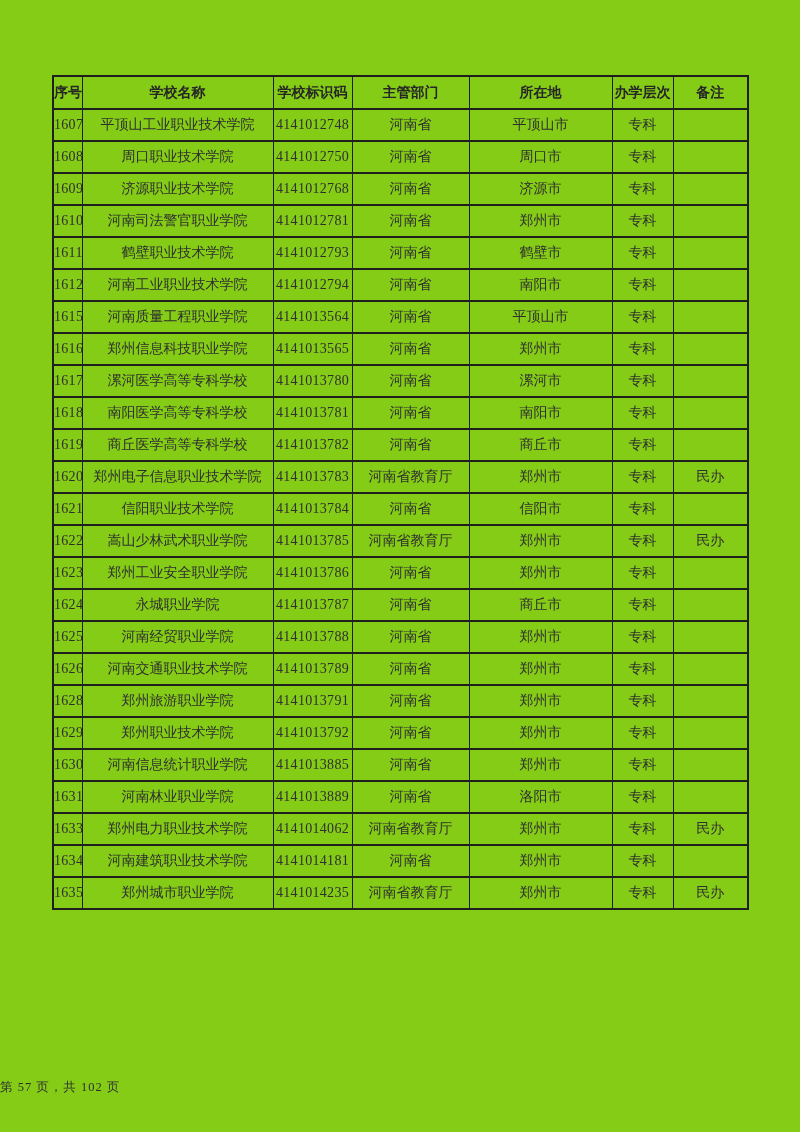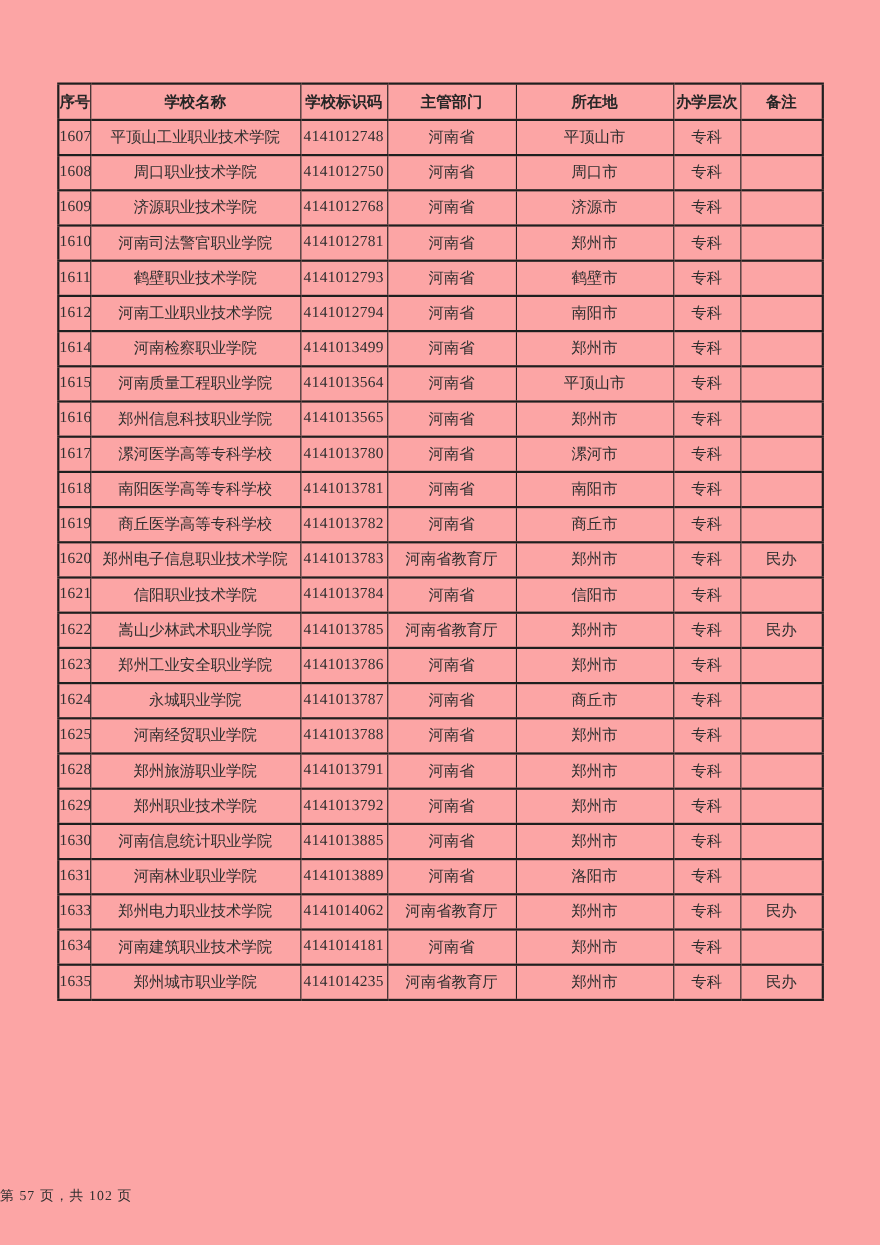--- a/index.html
+++ b/index.html
@@ -4,21 +4,21 @@
 <style>
   html, body {
     margin: 0;
     padding: 0;
     background: #ffffff;
   }
   .page {
     position: relative;
     width: 800px;
     height: 1132px;
-    background: #fca5a5;
+    background: #84cc16;
     overflow: hidden;
     font-family: "Liberation Serif", serif;
     color: #2f2f2f;
   }
   table.schools {
     position: absolute;
     left: 52px;
     top: 75px;
     width: 695px;
     border-collapse: collapse;
@@ -136,29 +136,20 @@
         <tr>
           <td class="col0">1612</td>
           <td class="col1">河南工业职业技术学院</td>
           <td class="col2">4141012794</td>
           <td class="col3">河南省</td>
           <td class="col4">南阳市</td>
           <td class="col5">专科</td>
           <td class="col6"></td>
         </tr>
         <tr>
-          <td class="col0">1614</td>
-          <td class="col1">河南检察职业学院</td>
-          <td class="col2">4141013499</td>
-          <td class="col3">河南省</td>
-          <td class="col4">郑州市</td>
-          <td class="col5">专科</td>
-          <td class="col6"></td>
-        </tr>
-        <tr>
           <td class="col0">1615</td>
           <td class="col1">河南质量工程职业学院</td>
           <td class="col2">4141013564</td>
           <td class="col3">河南省</td>
           <td class="col4">平顶山市</td>
           <td class="col5">专科</td>
           <td class="col6"></td>
         </tr>
         <tr>
           <td class="col0">1616</td>
@@ -244,20 +235,29 @@
         <tr>
           <td class="col0">1625</td>
           <td class="col1">河南经贸职业学院</td>
           <td class="col2">4141013788</td>
           <td class="col3">河南省</td>
           <td class="col4">郑州市</td>
           <td class="col5">专科</td>
           <td class="col6"></td>
         </tr>
         <tr>
+          <td class="col0">1626</td>
+          <td class="col1">河南交通职业技术学院</td>
+          <td class="col2">4141013789</td>
+          <td class="col3">河南省</td>
+          <td class="col4">郑州市</td>
+          <td class="col5">专科</td>
+          <td class="col6"></td>
+        </tr>
+        <tr>
           <td class="col0">1628</td>
           <td class="col1">郑州旅游职业学院</td>
           <td class="col2">4141013791</td>
           <td class="col3">河南省</td>
           <td class="col4">郑州市</td>
           <td class="col5">专科</td>
           <td class="col6"></td>
         </tr>
         <tr>
           <td class="col0">1629</td>

